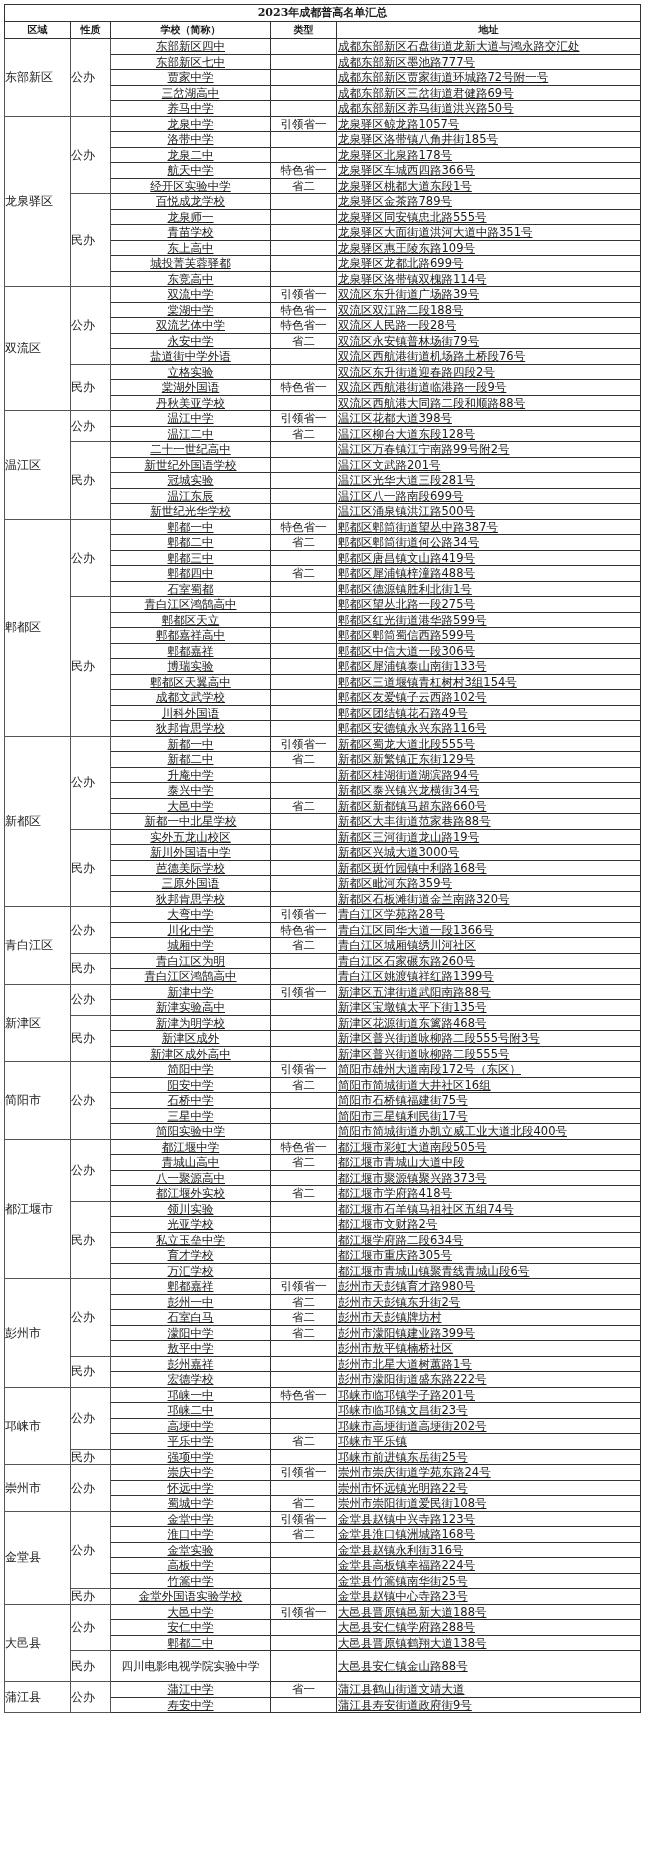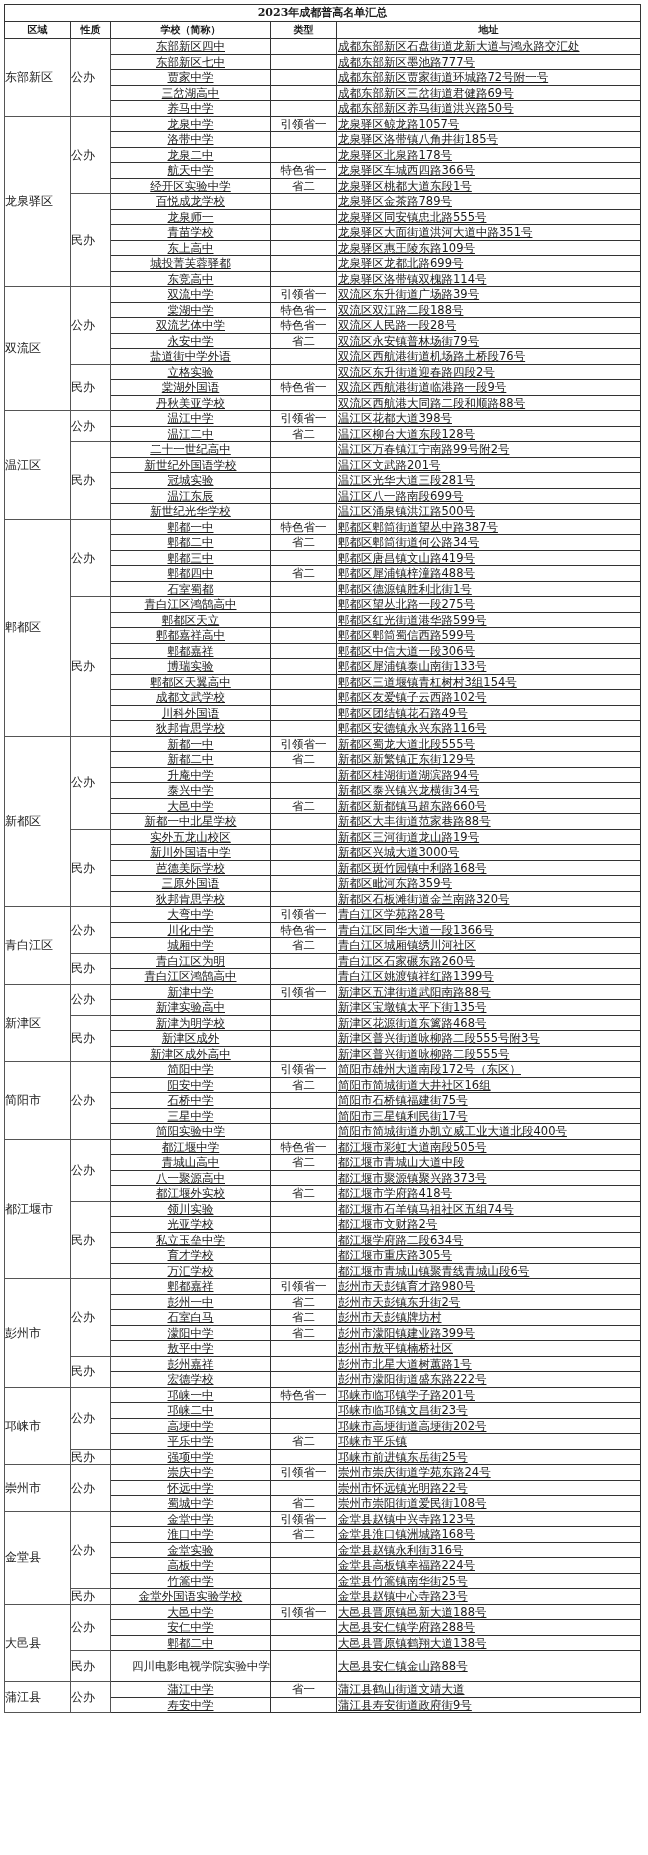--- a/index.html
+++ b/index.html
@@ -6,21 +6,21 @@
   body { width: 648px; height: 1855px; position: relative; font-family: "DejaVu Sans", sans-serif; color: #1a1a1a; }
   #sheet { position: absolute; left: 4px; top: 4px; width: 636px; }
   table { border-collapse: collapse; width: 636px; table-layout: fixed; }
   td, th { border: 1px solid #333; padding: 0; font-size: 11.5px; line-height: 14.5px; height: 14.5px; white-space: nowrap; overflow: hidden; font-weight: normal; }
   th { font-size: 10px; font-weight: bold; height: 16px; line-height: 16px; text-align: center; font-family: "DejaVu Serif", serif; }
   .title { font-weight: bold; font-size: 11px; font-family: "DejaVu Serif", serif; height: 16px; margin-top: 11px; }
   td.district, td.nature { text-align: left; vertical-align: middle; font-size: 12px; border-color: #555; }
   td.school { text-align: center; text-decoration: underline; }
   td.level { text-align: center; }
   td.addr { text-align: left; text-decoration: underline; padding-left: 1px; }
-  td.wrap { white-space: normal; text-align: right; line-height: 14px; text-decoration: none; }
+  td.wrap { white-space: normal; text-align: center; line-height: 14px; text-decoration: none; }
   td.tall { height: 30px; }
 </style>
 </head>
 <body>
 
 <div id="sheet">
   <table>
     <colgroup>
       <col style="width:66px">
       <col style="width:40px">

